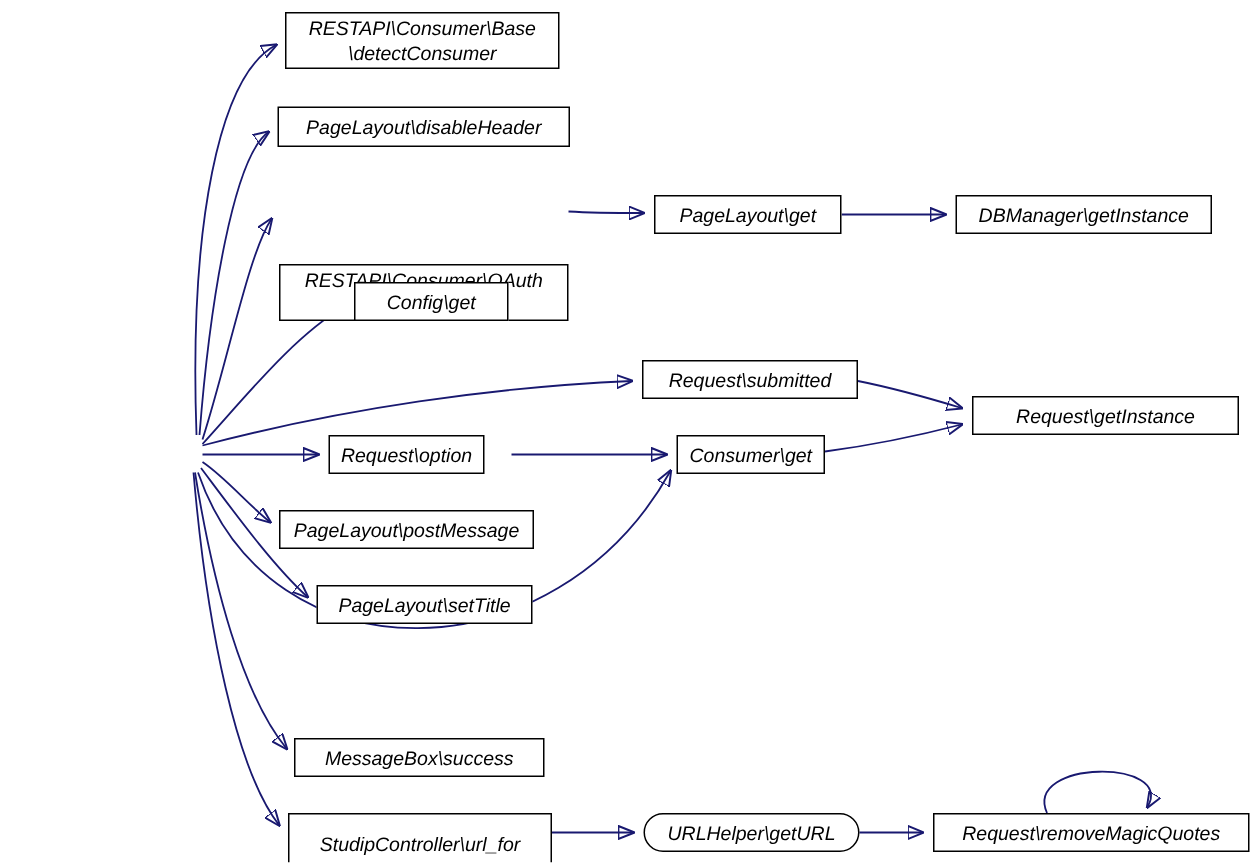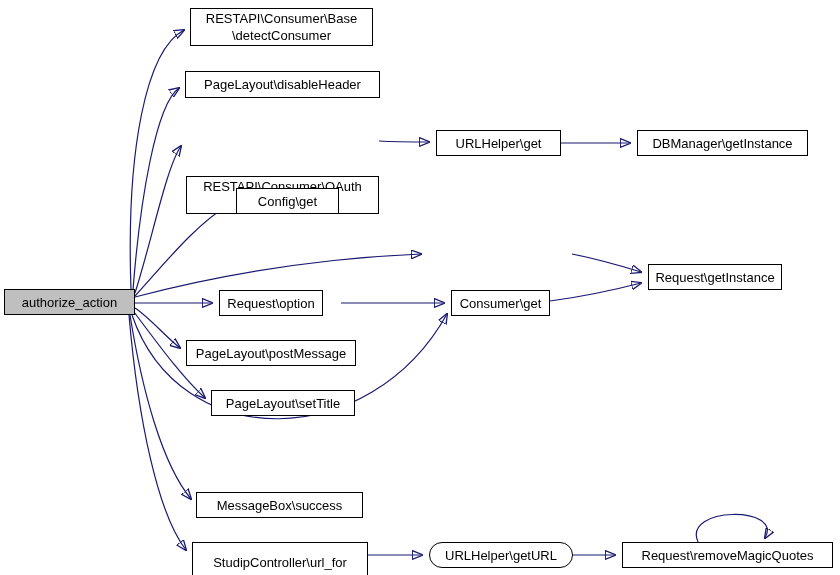--- a/index.html
+++ b/index.html
@@ -29,20 +29,21 @@
     display: flex;
     flex-direction: column;
     align-items: center;
     justify-content: center;
     font-size: 13px;
     line-height: 17px;
     color: #000000;
     white-space: nowrap;
     cursor: pointer;
     text-align: center;
+    font-style: italic;
   }
   .node.root {
     background: #bfbfbf;
     cursor: default;
   }
 </style>
 </head>
 <body>
 
 <div class="canvas">
@@ -67,42 +68,42 @@
     <path d="M379,141 C396,142 412,142 429,142" marker-end="url(#arrow)"></path>
     <path d="M561,143 L630,143" marker-end="url(#arrow)"></path>
     <path d="M572,254 C597,259 618,265 641,272" marker-end="url(#arrow)"></path>
     <path d="M341,303 L444,303" marker-end="url(#arrow)"></path>
     <path d="M550,301 C580,297 614,290 641,283" marker-end="url(#arrow)"></path>
     <path d="M368,555 L422,555" marker-end="url(#arrow)"></path>
     <path d="M573,555 L615,555" marker-end="url(#arrow)"></path>
     <path d="M698,542 C682,506 784,506 765,538" marker-end="url(#arrow)"></path>
   </svg>
 
-  <div class="node root" style="left:4px; top:289px; width:131px; height:26px;">
-    <span>authorize_action</span>
-  </div>
 
   <div class="node" style="left:190px; top:8px; width:183px; height:38px;">
     <span>RESTAPI\Consumer\Base</span>
     <span>\detectConsumer</span>
   </div>
 
   <div class="node" style="left:185px; top:71px; width:195px; height:27px;">
     <span>PageLayout\disableHeader</span>
   </div>
 
   <div class="node" style="left:186px; top:133px; width:193px; height:38px;margin-top:43px;">
     <span>RESTAPI\Consumer\OAuth</span>
     <span>\getOAuthId</span>
   </div>
 
   <div class="node" style="left:236px; top:188px; width:103px; height:26px;">
     <span>Config\get</span>
   </div>
 
+  <div class="node" style="left:428px; top:240px; width:144px; height:26px;">
+    <span>Request\submitted</span>
+  </div>
 
   <div class="node" style="left:219px; top:290px; width:104px; height:26px;">
     <span>Request\option</span>
   </div>
 
   <div class="node" style="left:186px; top:340px; width:170px; height:26px;">
     <span>PageLayout\postMessage</span>
   </div>
 
   <div class="node" style="left:211px; top:390px; width:144px; height:26px;text-align:right;">
@@ -111,32 +112,32 @@
 
   <div class="node" style="left:196px; top:492px; width:167px; height:26px;">
     <span>MessageBox\success</span>
   </div>
 
   <div class="node" style="left:192px; top:542px; width:176px; height:40px;text-align:center;">
     <span>StudipController\url_for</span>
   </div>
 
   <div class="node" style="left:436px; top:130px; width:125px; height:26px;">
-    <span>URLHelper\get</span>
+    <span>PageLayout\get</span>
   </div>
 
   <div class="node" style="left:637px; top:130px; width:171px; height:26px;">
     <span>DBManager\getInstance</span>
   </div>
 
   <div class="node" style="left:451px; top:290px; width:99px; height:26px;">
     <span>Consumer\get</span>
   </div>
 
-  <div class="node" style="left:648px; top:264px; width:134px; height:26px;">
+  <div class="node" style="left:648px; top:264px; width:178px; height:26px;">
     <span>Request\getInstance</span>
   </div>
 
   <div class="node" style="left:429px; top:542px; width:144px; height:26px;border-radius:13px;">
     <span>URLHelper\getURL</span>
   </div>
 
   <div class="node" style="left:622px; top:542px; width:211px; height:26px;">
     <span>Request\removeMagicQuotes</span>
   </div>

